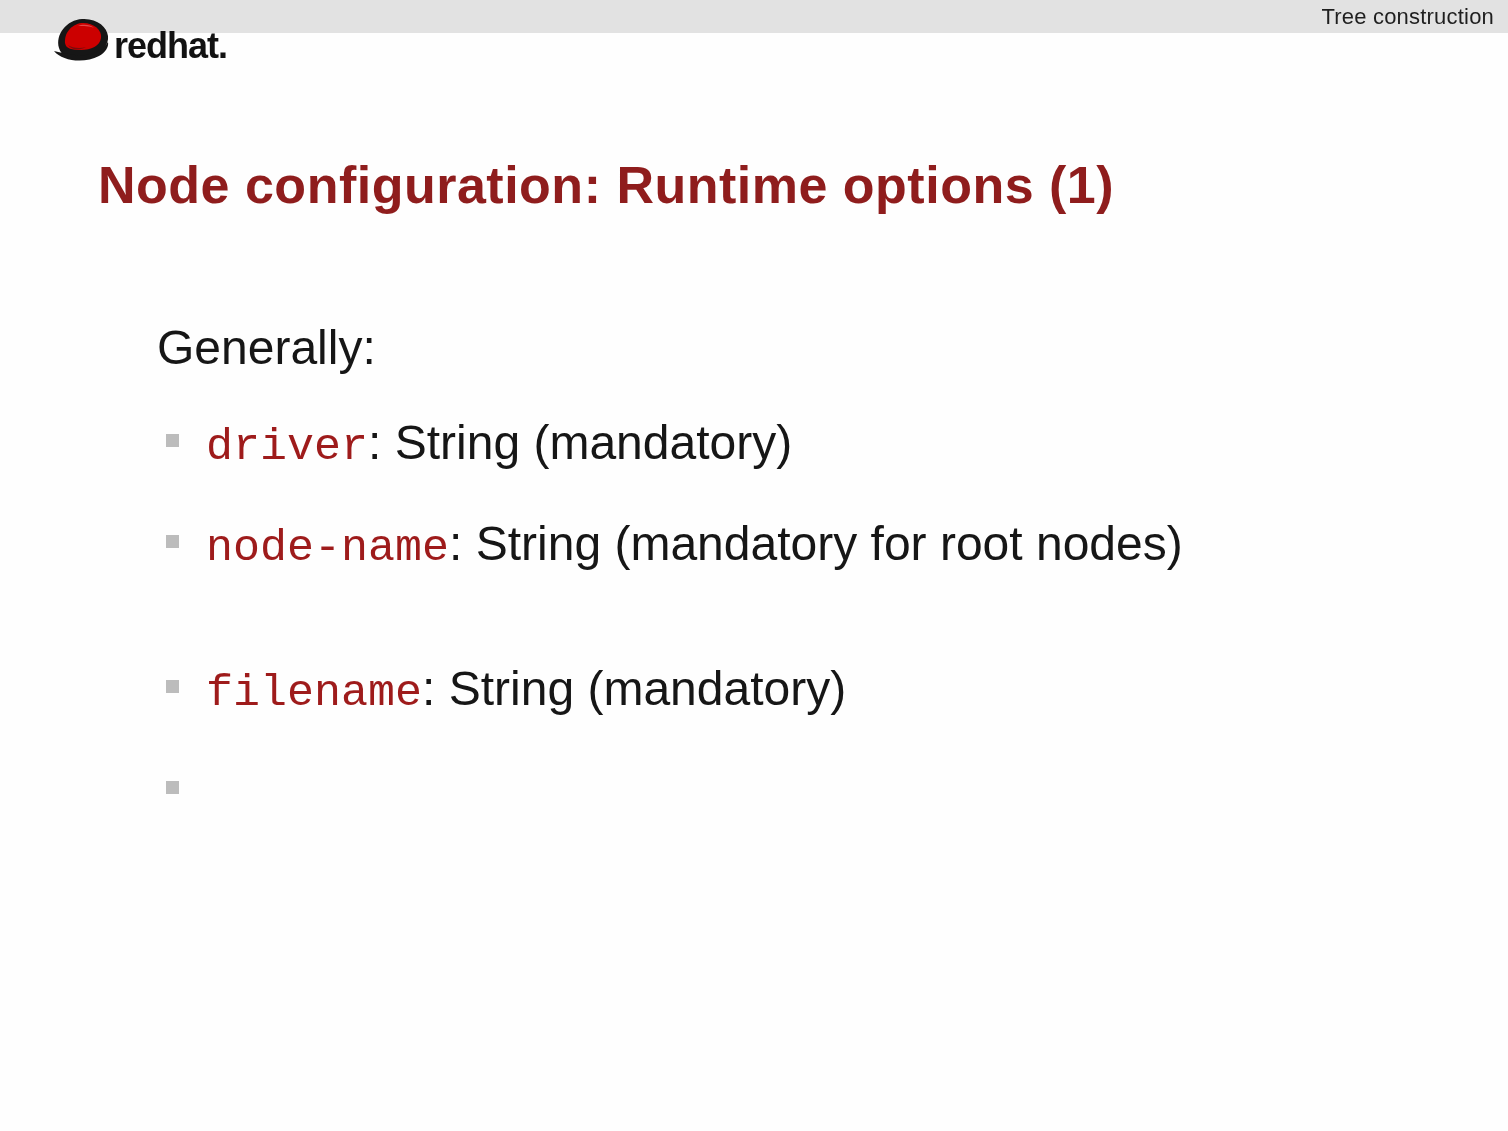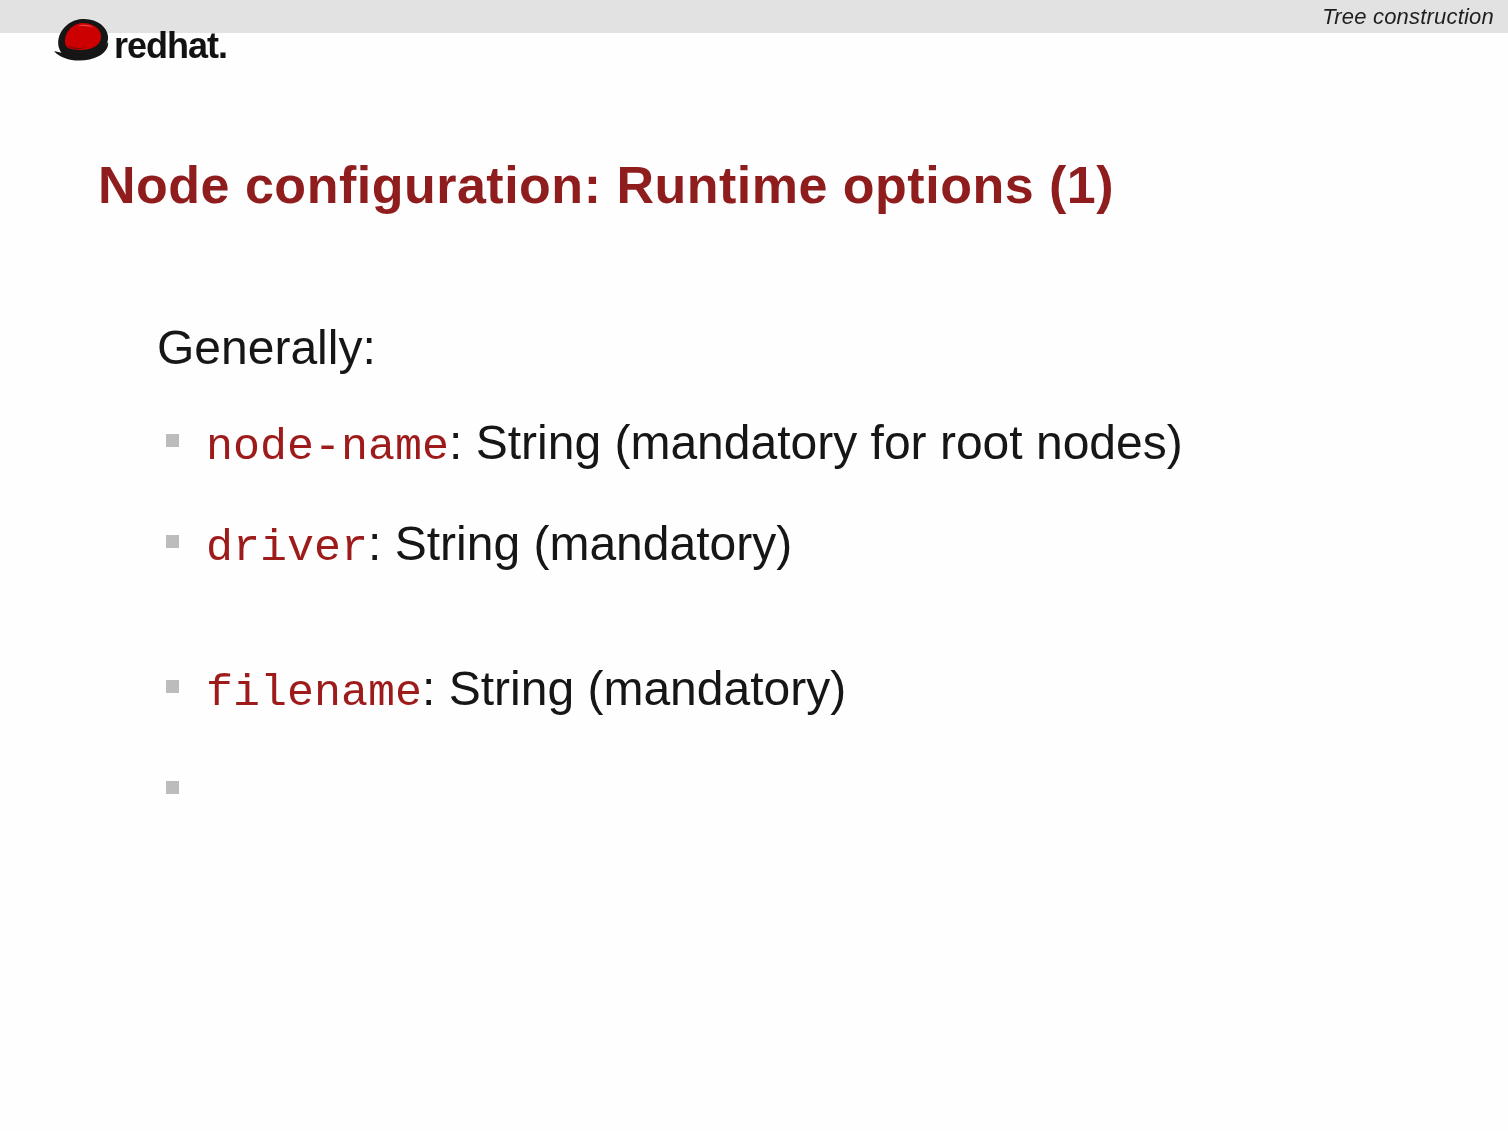--- a/index.html
+++ b/index.html
@@ -12,21 +12,20 @@
     overflow:hidden;
   }
   
   .topbar{
     position:absolute;top:0;left:0;
     width:1508px;height:33px;
     background:#e2e2e2;
     display:flex;align-items:center;justify-content:flex-end;
     box-sizing:border-box;
     padding-right:14px;
-    font-style:italic;
   }
   .topbar .section{
     font-size:22px;color:#1f1f1f;letter-spacing:0.2px;
   }
   
   .logo{
     position:absolute;top:14px;left:52px;
     display:flex;align-items:flex-end;gap:0;justify-content:flex-end;
   }
   .logo svg{display:block;}
@@ -94,27 +93,27 @@
 
 <h1 class="title">Node configuration: Runtime options (1)</h1>
 
 <div class="content" id="slide-content">
     <div class="group">
       <div class="lead"><span class="plain">Generally:</span></div>
       <div class="bullet-list">
         <div class="bullet">
           <span class="marker"></span>
           <div class="btext">
-            <div class="bline"><span class="code">node-name</span><span class="plain">: String (mandatory for root nodes)</span></div>
+            <div class="bline"><span class="code">driver</span><span class="plain">: String (mandatory)</span></div>
           </div>
         </div>
         <div class="bullet">
           <span class="marker"></span>
           <div class="btext">
-            <div class="bline"><span class="code">driver</span><span class="plain">: String (mandatory)</span></div>
+            <div class="bline"><span class="code">node-name</span><span class="plain">: String (mandatory for root nodes)</span></div>
           </div>
         </div>
       </div>
     </div>
     <div class="group">
       <div class="bullet-list">
         <div class="bullet">
           <span class="marker"></span>
           <div class="btext">
             <div class="bline"><span class="code">filename</span><span class="plain">: String (mandatory)</span></div>

